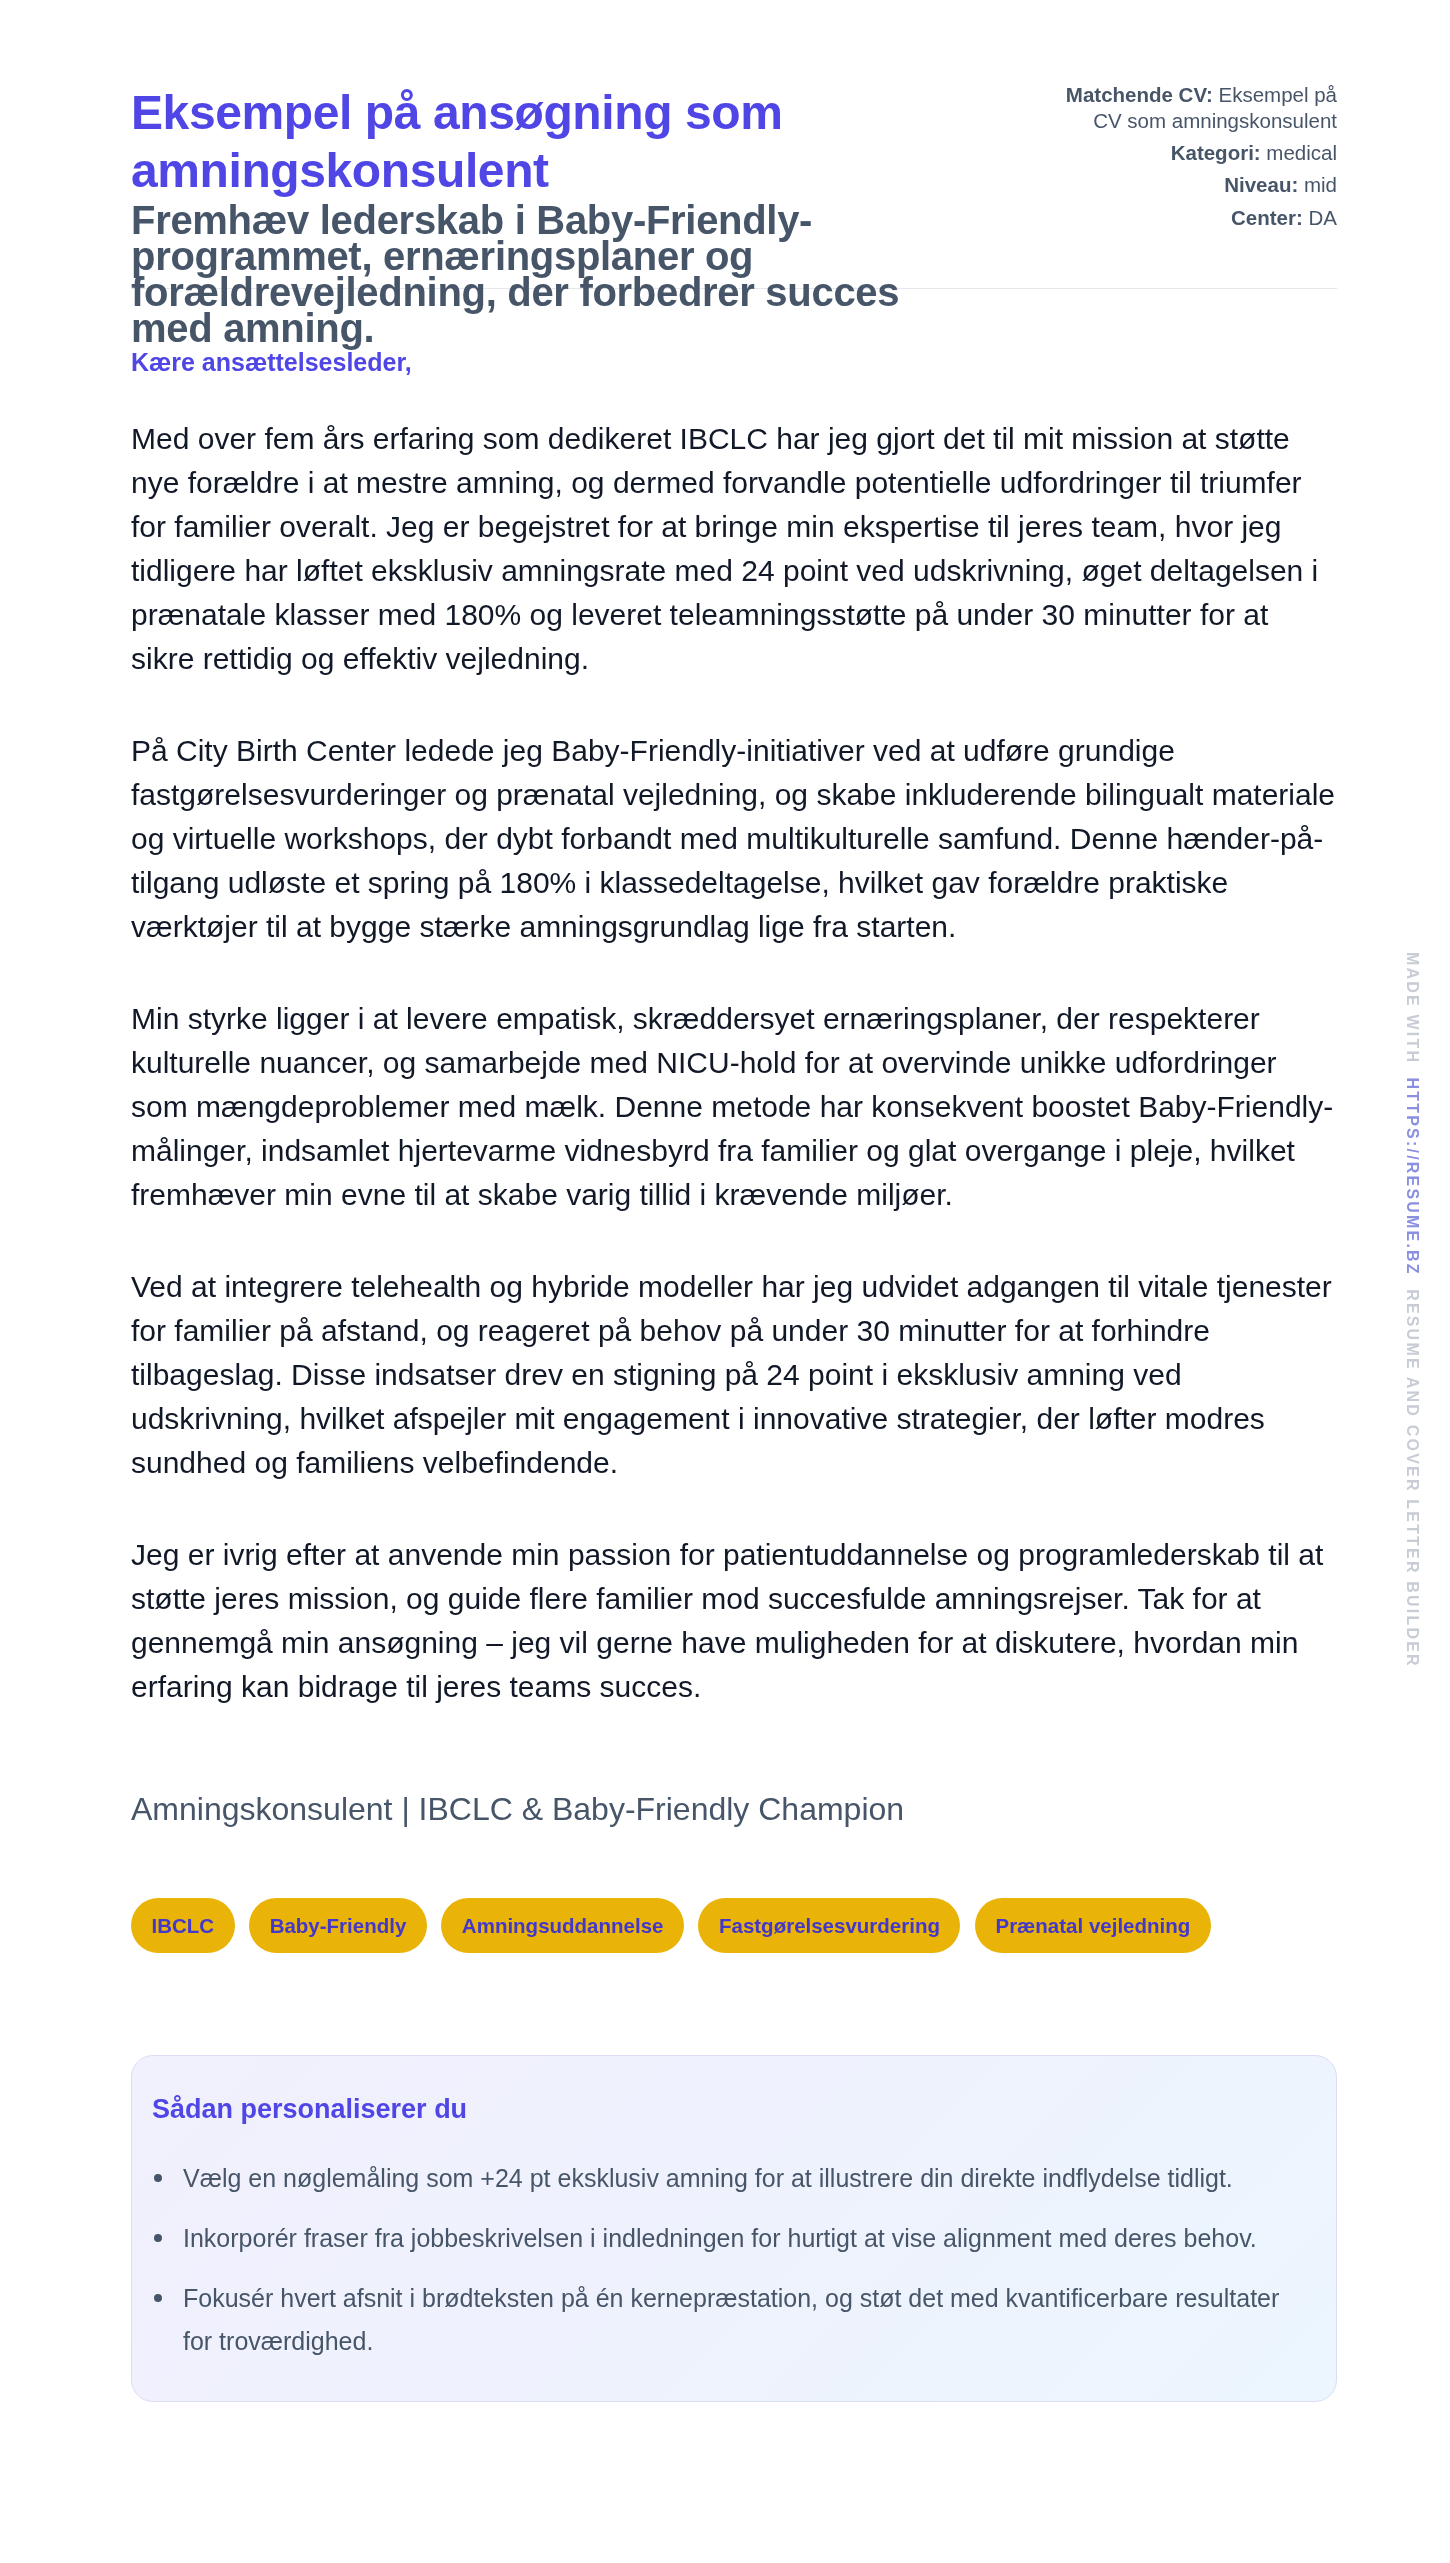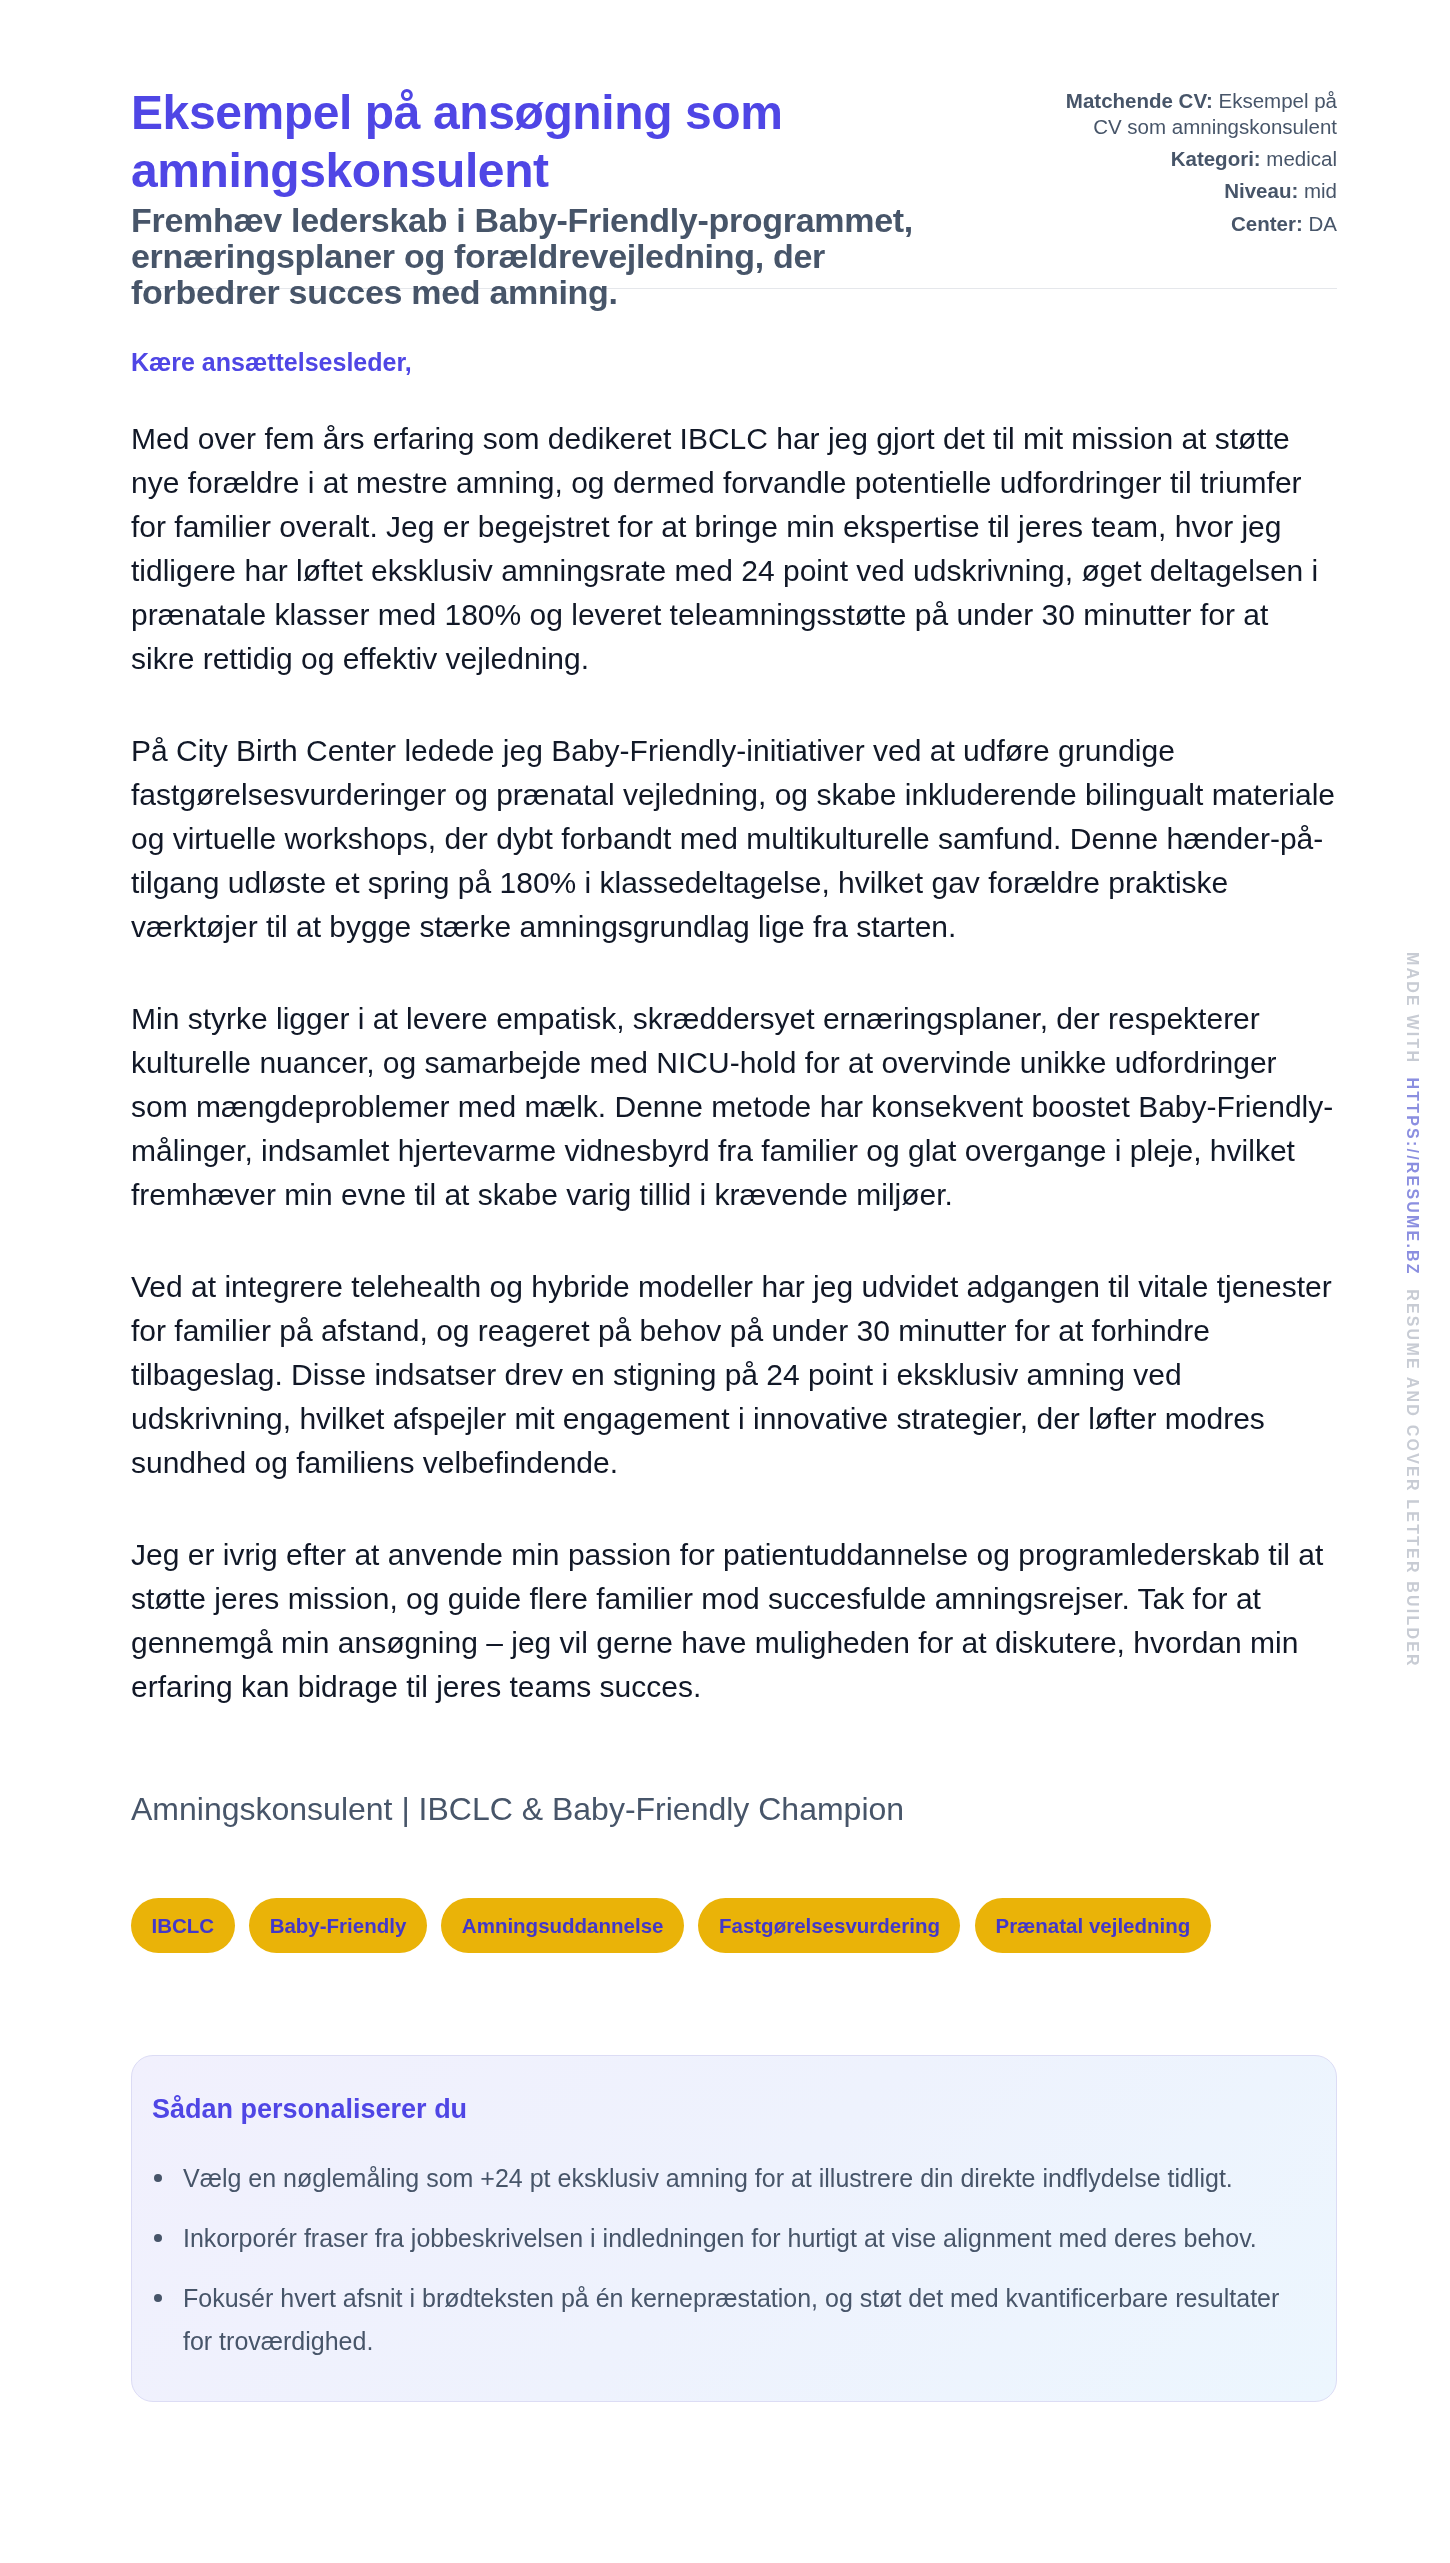--- a/index.html
+++ b/index.html
@@ -27,30 +27,30 @@
   .header-left { width: 836px; }
   .title {
     color: #4f46e5;
     font-size: 48px;
     line-height: 58px;
     font-weight: 700;
     letter-spacing: -0.4px;
   }
   .subtitle {
     color: #475569;
-    font-size: 34px;
+    font-size: 40px;
     line-height: 36px;
     font-weight: 700;
     margin-top: 1.7px;
     letter-spacing: -0.3px;
   }
   .meta {
     position: absolute;
     right: 0;
-    top: 88px;
+    top: 82px;
     width: 282px;
     text-align: right;
     font-size: 20.5px;
     line-height: 25.6px;
     color: #475569;
   }
   .meta-row { margin-bottom: 6.8px; }
   .meta-row .k { font-weight: 700; color: #475569; }
   .salutation {
     margin-top: 58px;

